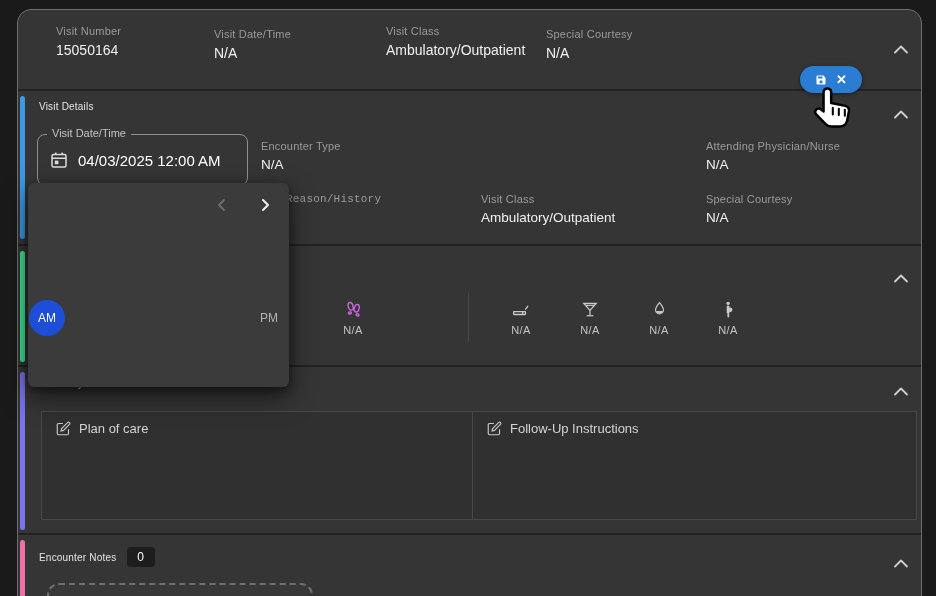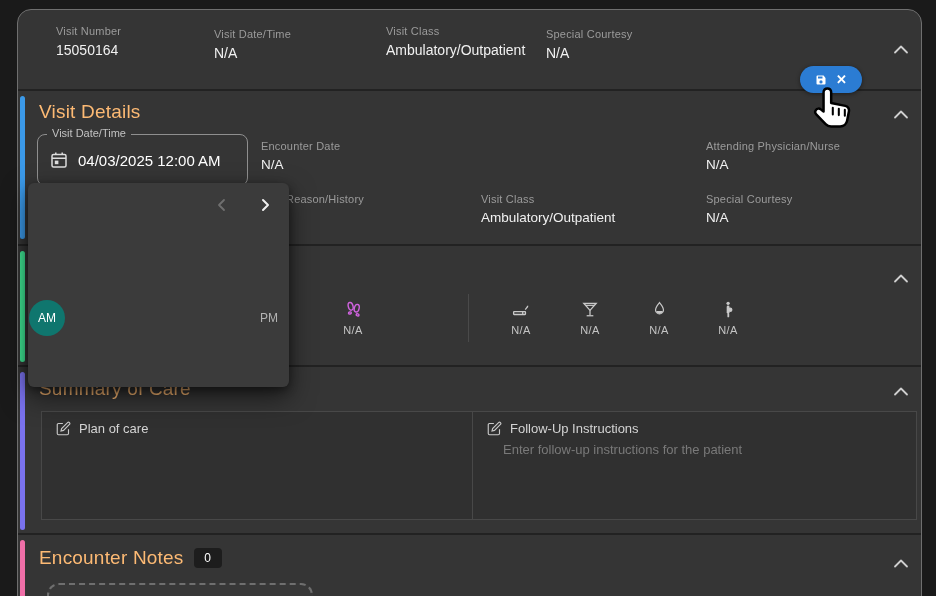--- a/index.html
+++ b/index.html
@@ -16,21 +16,21 @@
   .sec.bt{border-top:2px solid #222;}
   .strip{position:absolute;left:2px;top:5px;bottom:5px;width:5px;border-radius:3px;}
   .strip.blue{background:var(--strip-blue);}
   .strip.green{background:var(--strip-green);}
   .strip.purple{background:var(--strip-purple);}
   .strip.pink{background:var(--strip-pink);}
 
   .fld{position:absolute;}
   .fld .lab{font-size:11px;color:#9b9b9b;letter-spacing:.2px;margin-bottom:5px;}
   .fld .val{font-size:13.5px;color:#f1f1f1;}
-  .sec-title{position:absolute;font-size:19px;font-weight:500;color:#fdba74;letter-spacing:.2px;}
+  .sec-title{position:absolute;font-size:10px;font-weight:500;color:#e5e5e5;letter-spacing:.2px;}
 
   .chev{position:absolute;right:10px;width:20px;height:16px;display:flex;align-items:center;justify-content:center;cursor:pointer;background:none;border:none;padding:0;}
   .chev svg polyline{fill:none;stroke:#cfcfcf;stroke-width:1.8;stroke-linecap:round;stroke-linejoin:round;}
 
   
   .datefield{position:absolute;left:19px;top:43px;width:209px;height:50px;
     border:1px solid #8f8f8f;border-radius:8px;cursor:pointer;}
   .datefield .dlab{position:absolute;top:-8px;left:9px;background:#353535;padding:0 5px;
     font-size:11px;color:#c2c2c2;}
   .datefield .dval{height:100%;display:flex;align-items:center;gap:10px;padding-left:12px;
@@ -76,21 +76,21 @@
   .hr1{left:115px;top:13px;}  .hr2{left:143px;top:40px;}  .hr3{left:153px;top:78px;}
   .hr4{left:143px;top:115px;} .hr5{left:115px;top:143px;} .hr6{left:78px;top:153px;}
   .hr7{left:40px;top:143px;}  .hr8{left:13px;top:115px;}  .hr9{left:3px;top:78px;}
   .hr10{left:13px;top:40px;}  .hr11{left:40px;top:13px;}
   .hr-chip{position:absolute;left:70px;top:-5px;width:44px;height:44px;line-height:44px;
     border-radius:50%;background:#1f1f1f;color:#fff;text-align:center;font-size:13px;z-index:2;cursor:pointer;}
   .hand-line{position:absolute;left:91px;top:39px;width:2px;height:53px;background:#4e4e4e;}
   .hand-dot{position:absolute;left:88px;top:88px;width:8px;height:8px;border-radius:50%;background:#707070;}
   .mer{position:absolute;width:36px;height:36px;line-height:36px;text-align:center;
     font-size:12px;border-radius:50%;cursor:pointer;}
-  .mer.am{left:1px;top:117px;background:#0f766e;color:#fff;}
+  .mer.am{left:1px;top:117px;background:#1d4ed8;color:#fff;}
   .mer.pm{left:223px;top:117px;color:#b3b3b3;}
   .nav-arrow{position:absolute;width:14px;height:14px;background:none;border:none;padding:0;cursor:pointer;}
   .nav-arrow.prev{left:187px;top:15px;}
   .nav-arrow.next{left:230px;top:15px;}
 
   .cursor-hand{position:absolute;left:813px;top:86px;z-index:100;pointer-events:none;}
 </style>
 </head>
 <body>
 
@@ -139,29 +139,29 @@
             <line x1="5.8" y1="1.4" x2="5.8" y2="4" stroke="#ddd" stroke-width="1.5"></line>
             <line x1="12.2" y1="1.4" x2="12.2" y2="4" stroke="#ddd" stroke-width="1.5"></line>
             <rect x="4.8" y="9.6" width="3.6" height="3.6" fill="#ddd"></rect>
           </svg>
         </span>
         <span>04/03/2025 12:00 AM</span>
       </div>
     </div>
 
     <div class="fld" style="left:243px;top:49px;">
-      <div class="lab">Encounter Date</div>
+      <div class="lab">Encounter Type</div>
       <div class="val">N/A</div>
     </div>
     <div class="fld" style="left:688px;top:49px;">
       <div class="lab">Attending Physician/Nurse</div>
       <div class="val">N/A</div>
     </div>
 
-    <div class="fld" style="left:268px;top:102px;">
+    <div class="fld" style="left:268px;top:102px;font-family:Liberation Mono, monospace;">
       <div class="lab">Reason/History</div>
     </div>
     <div class="fld" style="left:463px;top:102px;">
       <div class="lab">Visit Class</div>
       <div class="val">Ambulatory/Outpatient</div>
     </div>
     <div class="fld" style="left:688px;top:102px;">
       <div class="lab">Special Courtesy</div>
       <div class="val">N/A</div>
     </div>
@@ -259,21 +259,20 @@
       <div class="soc-pane right">
         <div class="soc-head">
           <span style="display:flex;">
             <svg width="15" height="15" viewBox="0 0 24 24" fill="none" stroke="#c9c9c9" stroke-width="1.8">
               <path d="M11 4H4a2 2 0 0 0-2 2v14a2 2 0 0 0 2 2h14a2 2 0 0 0 2-2v-7"></path>
               <path d="M18.5 2.5a2.12 2.12 0 0 1 3 3L12 15l-4 1 1-4 9.5-9.5z"></path>
             </svg>
           </span>
           <span>Follow-Up Instructions</span>
         </div>
-        <div class="soc-ph">Enter follow-up instructions for the patient</div>
       </div>
     </div>
   </div>
 
   <div class="sec bt" style="top:523px;height:117px;">
     <div class="strip pink"></div>
     <div class="acc-row">
       <span class="sec-title" style="position:static;">Encounter Notes</span>
       <span class="badge">0</span>
     </div>

